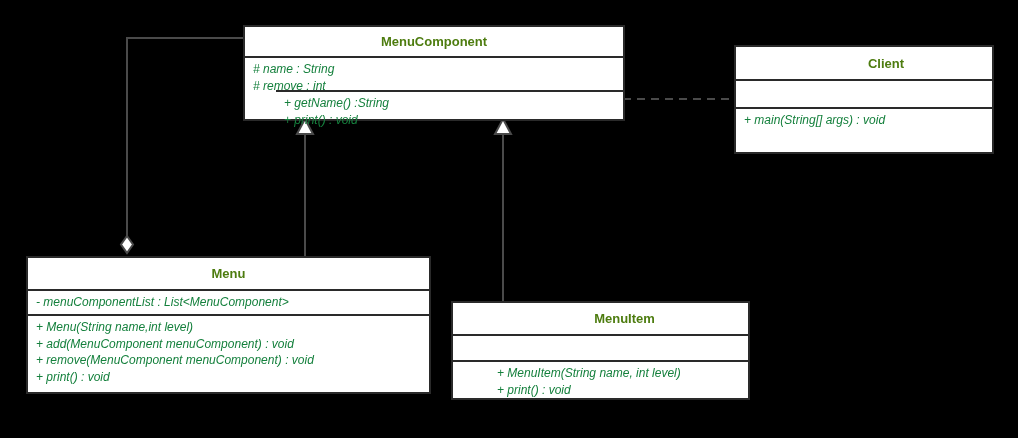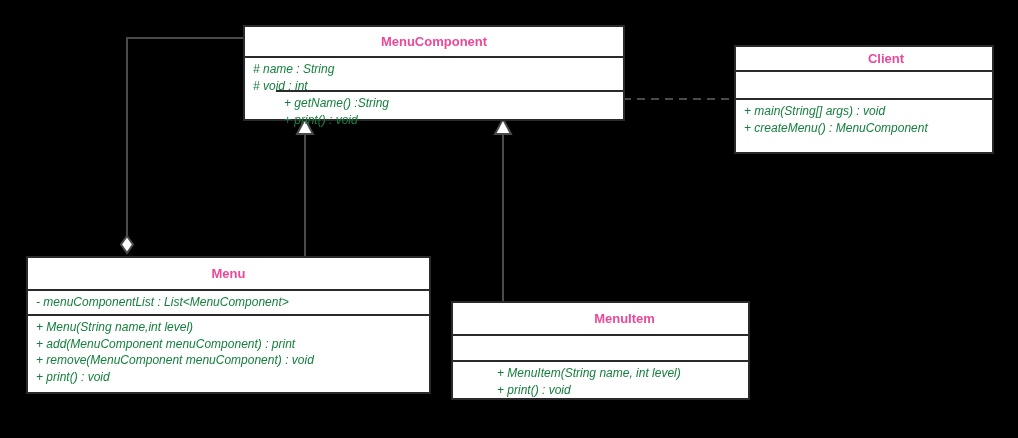--- a/index.html
+++ b/index.html
@@ -23,21 +23,21 @@
   .uml-class {
     position: absolute;
     background: #ffffff;
     border: 2px solid #2a2a2a;
     box-sizing: border-box;
     z-index: 3;
   }
   .cls-title {
     font-weight: bold;
     font-size: 13px;
-    color: #ec4899;
+    color: #4d7c0f;
     text-align: center;
     line-height: 1;
     display: flex;
     align-items: center;
     justify-content: center;
     box-sizing: border-box;
   }
   .cls-compartment {
     border-top: 2px solid #2a2a2a;
     box-sizing: border-box;
@@ -86,45 +86,44 @@
 
     <g>
       <line x1="623" y1="99" x2="735" y2="99" stroke="#4a4a4a" stroke-width="2" stroke-dasharray="8 6"></line>
     </g>
   </svg>
 
   <div class="uml-class" style="left:243px; top:25px; width:382px; height:96px;">
     <div class="cls-title" style="height:29px;">MenuComponent</div>
     <div class="cls-compartment" style="height:34px;">
       <div class="member"># name : String</div>
-      <div class="member"># void : int</div>
+      <div class="member"># remove : int</div>
     </div>
     <div class="cls-compartment" style="height:29px;margin-left:31px;">
       <div class="member">+ getName() :String</div>
       <div class="member">+ print() : void</div>
     </div>
   </div>
 
   <div class="uml-class" style="left:734px; top:45px; width:260px; height:109px;">
-    <div class="cls-title" style="height:23px;padding-left:44px;">Client</div>
+    <div class="cls-title" style="height:32px;padding-left:44px;">Client</div>
     <div class="cls-compartment empty" style="height:28px;"></div>
     <div class="cls-compartment" style="height:51px;">
       <div class="member">+ main(String[] args) : void</div>
-      <div class="member">+ createMenu() : MenuComponent</div>
     </div>
   </div>
 
   <div class="uml-class" style="left:26px; top:256px; width:405px; height:138px;">
     <div class="cls-title" style="height:31px;">Menu</div>
     <div class="cls-compartment" style="height:25px;">
       <div class="member">- menuComponentList : List&lt;MenuComponent&gt;</div>
     </div>
     <div class="cls-compartment" style="height:99px;">
       <div class="member">+ Menu(String name,int level)</div>
-      <div class="member">+ add(MenuComponent menuComponent) : print</div>
+      <div class="member">+ add(MenuComponent menuComponent) : void</div>
       <div class="member">+ remove(MenuComponent menuComponent) : void</div>
       <div class="member">+ print() : void</div>
     </div>
   </div>
 
   <div class="uml-class" style="left:451px; top:301px; width:299px; height:99px;">
     <div class="cls-title" style="height:31px;padding-left:48px;">MenuItem</div>
     <div class="cls-compartment empty" style="height:26px;"></div>
     <div class="cls-compartment" style="height:42px;padding-left:44px;">
       <div class="member">+ MenuItem(String name, int level)</div>

